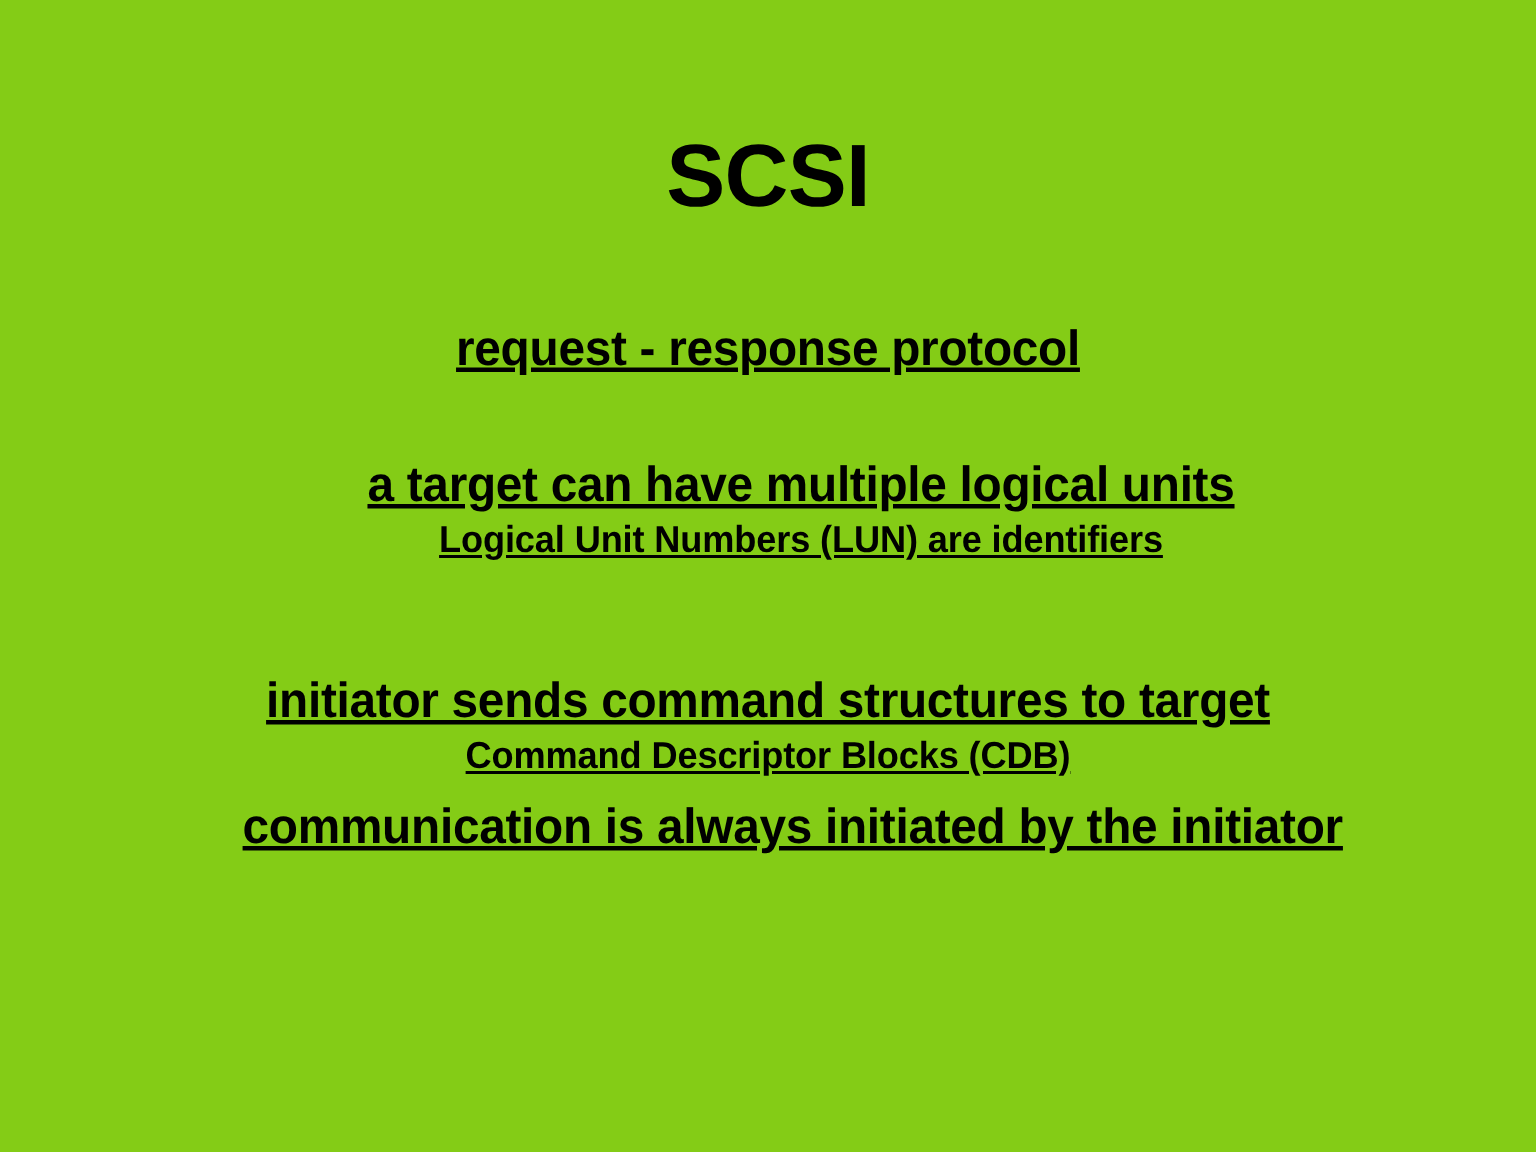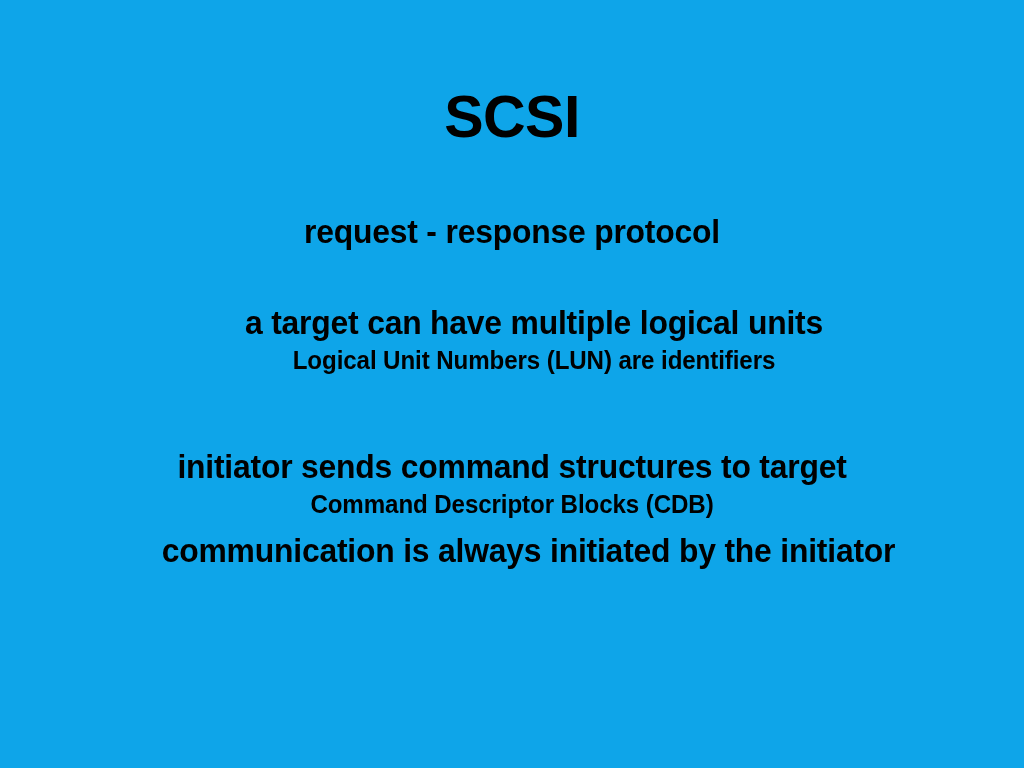--- a/index.html
+++ b/index.html
@@ -33,20 +33,21 @@
     font-weight: bold;
     line-height: 1.0;
     letter-spacing: -0.5px;
     white-space: nowrap;
   }
   .block {
     position: absolute;
     left: 0;
     right: 0;
     text-align: center;
+    text-decoration: underline;
   }
   .line-major {
     font-size: 33px;
     font-weight: bold;
     line-height: 1.08;
     letter-spacing: -0.2px;
     white-space: nowrap;
     transform: scaleX(0.965);
     transform-origin: center center;
   }
@@ -61,21 +62,21 @@
     transform-origin: center center;
   }
   #block-protocol  { top: 214px; }
   #block-target    { top: 305px; margin-left: 44px; }
   #block-initiator { top: 419px; margin-top: 30px; }
   #block-comm      { top: 533px; margin-left: 33px; }
 </style>
 </head>
 <body>
 
-<div id="slide" style="background: #0ea5e9; color: rgb(0, 0, 0);">
+<div id="slide" style="background: #84cc16; color: rgb(0, 0, 0);">
 
   <div class="slide-title">SCSI</div>
 
   <div class="block" id="block-protocol">
     <div class="line-major">request - response protocol</div>
   </div>
 
   <div class="block" id="block-target">
     <div class="line-major">a target can have multiple logical units</div>
     <div class="line-minor">Logical Unit Numbers (LUN) are identifiers</div>

